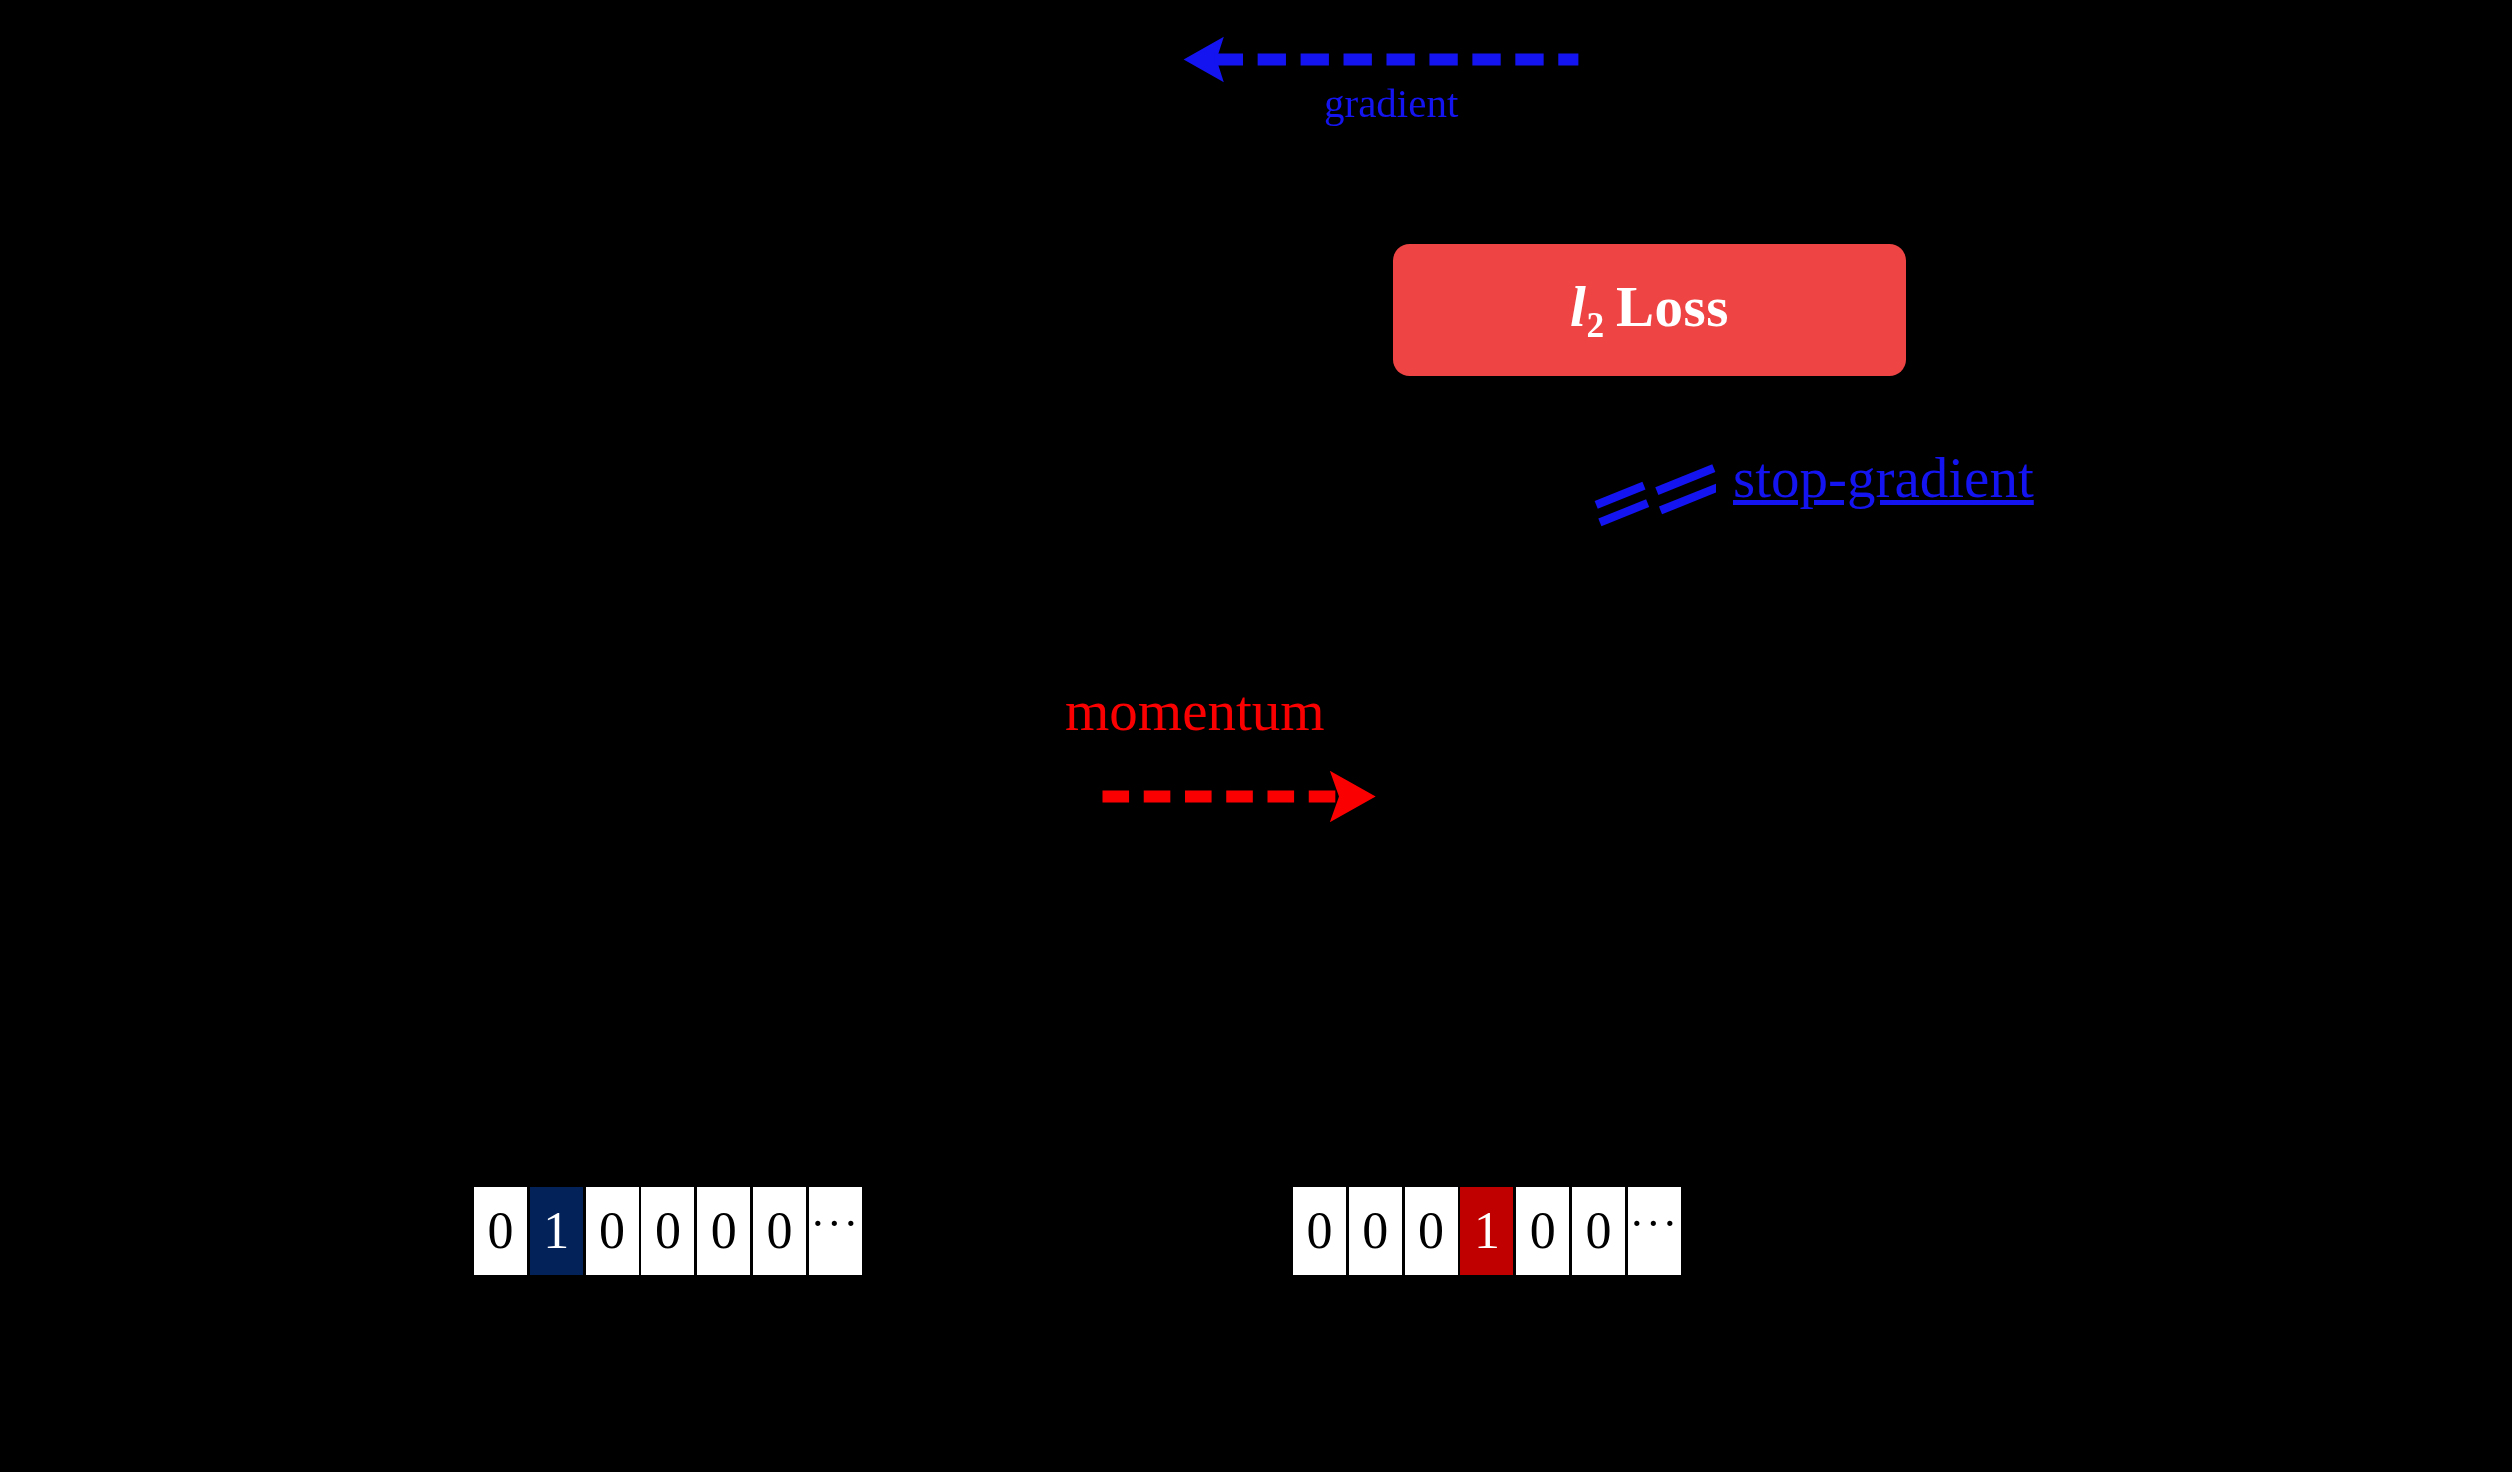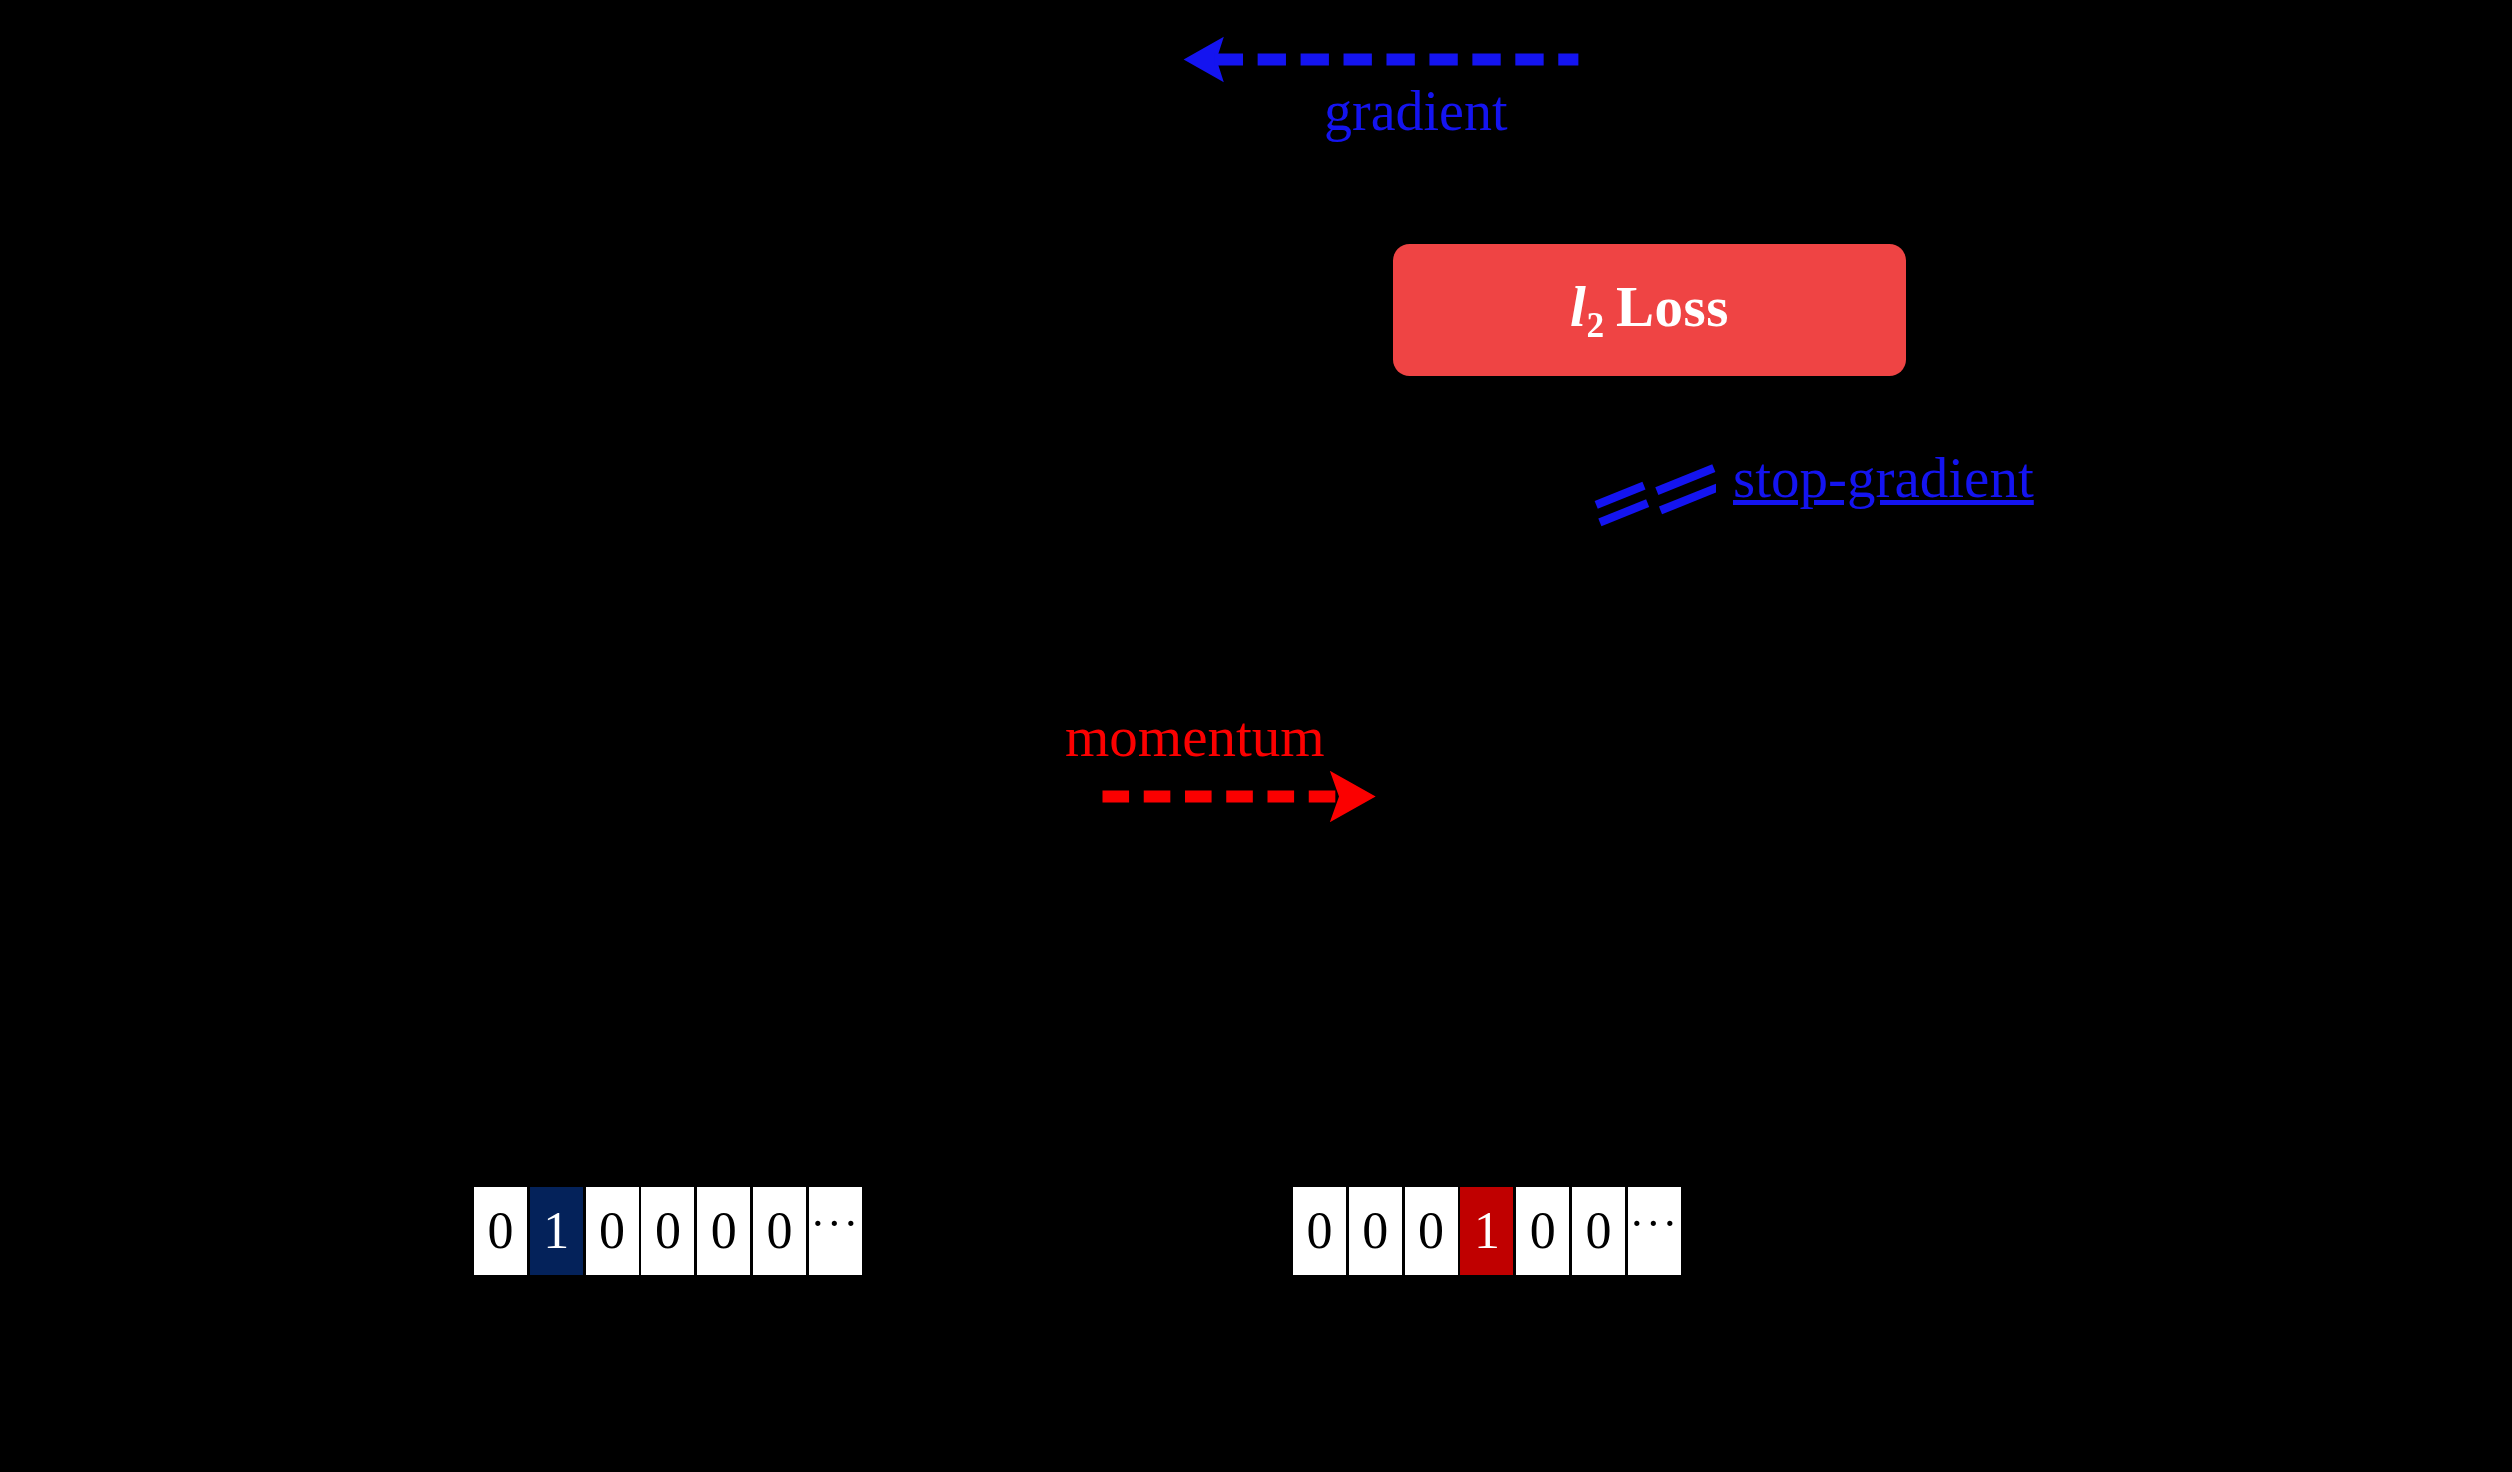--- a/index.html
+++ b/index.html
@@ -20,34 +20,34 @@
   
   .label {
     position: absolute;
     white-space: nowrap;
     line-height: 1;
     font-family: "Liberation Serif", "DejaVu Serif", serif;
   }
   .label-gradient {
     left: 1324px;
     top: 83px;
-    font-size: 56px;
+    font-size: 41px;
     color: #1414f0;
     text-align: right;
   }
   .label-stopgrad {
     left: 1733px;
     top: 449px;
     font-size: 57px;
     color: #1414f0;
     text-decoration: underline;
   }
   .label-momentum {
     left: 1065px;
-    top: 708px;
+    top: 682px;
     font-size: 57px;
     color: #fb0000;
   }
 
   
   .gradient-arrow {
     position: absolute;
     left: 1182px;
     top: 33px;
     width: 398px;

